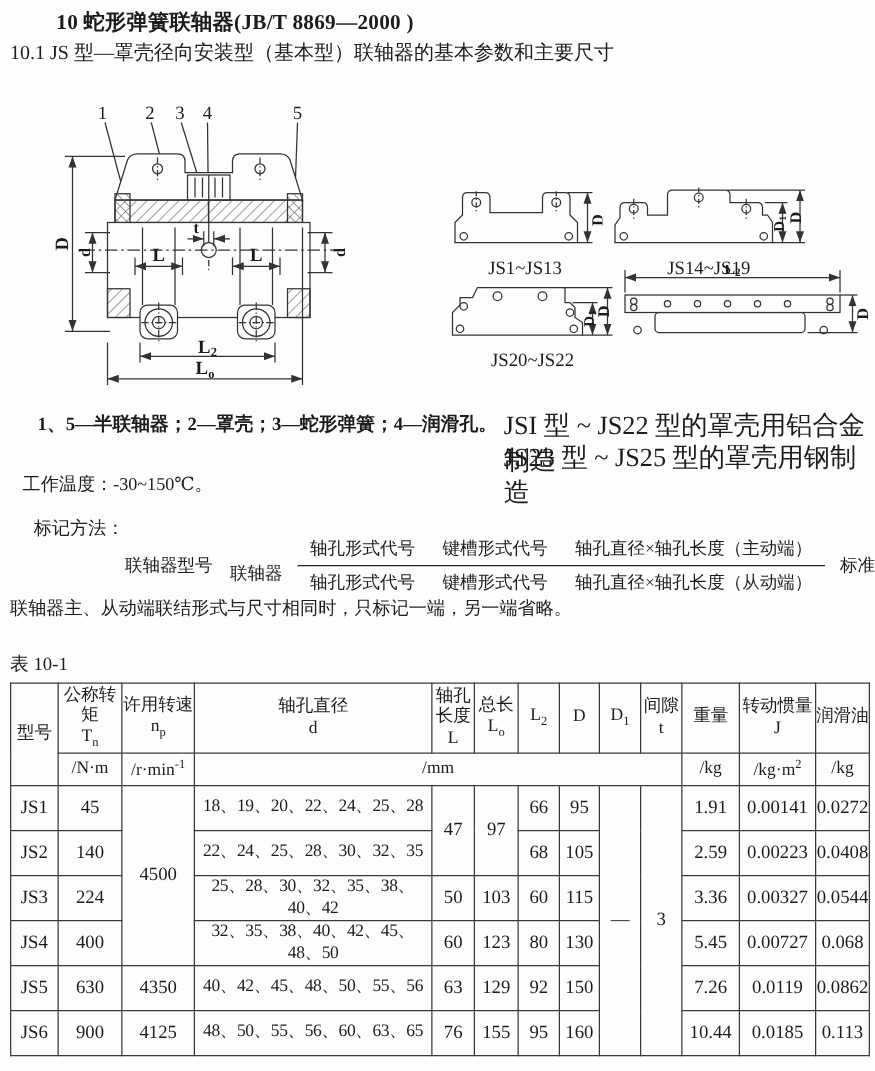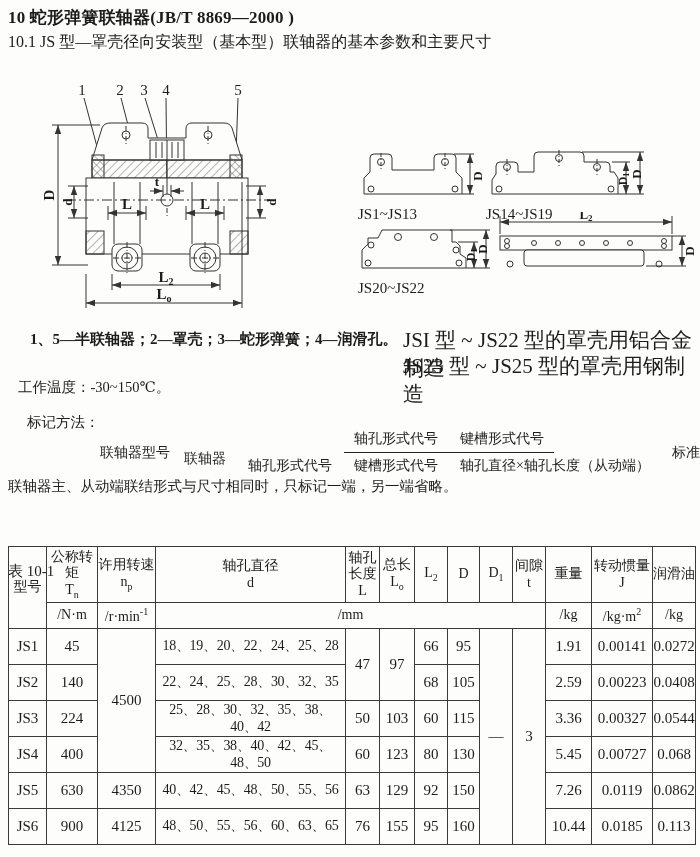--- a/index.html
+++ b/index.html
@@ -2,49 +2,49 @@
 <html><head>
 <meta charset="utf-8">
 <style>
   html,body{margin:0;padding:0;}
   body{
     width:700px;height:857px;position:relative;background:#fdfdfc;
     font-family:"Liberation Serif","DejaVu Serif",serif;color:#1c1c1c;
     -webkit-font-smoothing:antialiased;overflow:hidden;
   }
   .abs{position:absolute;}
-  .title{font-size:17px;font-weight:bold;letter-spacing:.2px;}
+  .title{font-size:17px;font-weight:bold;letter-spacing:.2px;margin-left:37px;}
   .subtitle{font-size:16px;}
   .partscap{font-size:15px;font-weight:bold;}
   .note{font-size:21px;}
   .small-note{font-size:14.5px;}
   
   .formula{display:flex;align-items:center;font-size:14px;white-space:nowrap;}
   .formula .pre1{margin-right:14px;}
   .formula .pre2{margin-right:12px;margin-top:12px;}
   .frac{display:flex;flex-direction:column;align-items:center;}
   .frac .num,.frac .den{display:flex;gap:22px;padding:4px 10px;justify-content:center;}
   .frac .num{border-bottom:1px solid #222;}
   .formula .suf{margin-left:12px;}
   
-  .tbl-caption{font-size:15px;margin-top:40px;}
+  .tbl-caption{font-size:15px;}
   table{border-collapse:collapse;table-layout:fixed;width:687px;}
   th,td{border:1px solid #3a3a3a;text-align:center;vertical-align:middle;padding:0;
         font-weight:normal;font-size:15px;line-height:1.15;}
   thead tr.h1{height:56px;}
   thead tr.h2{height:26px;padding-left:43px;}
   thead th{font-size:14px;}
   tbody tr{height:36px;}
   td.dlist{font-size:14px;letter-spacing:-0.3px;}
   sub{font-size:10px;}
   sup{font-size:10px;}
   .hstack{display:flex;flex-direction:column;align-items:center;justify-content:center;gap:1px;}
   
   svg text{font-family:"Liberation Serif","DejaVu Serif",serif;fill:#1c1c1c;}
-  .varcap{font-size:15px;margin-top:4px;}
+  .varcap{text-align:center;font-size:15px;margin-top:4px;}
 </style>
 </head>
 <body>
 
 <div class="abs title" style="left:8px;top:6px;">10  蛇形弹簧联轴器(JB/T 8869—2000 )</div>
 <div class="abs subtitle" style="left:8px;top:32px;">10.1  JS 型—罩壳径向安装型（基本型）联轴器的基本参数和主要尺寸</div>
 
 <svg class="abs" style="left:30px;top:78px;" width="330" height="240" viewBox="0 0 330 240">
   <defs>
     <pattern id="hatch" width="6" height="6" patternUnits="userSpaceOnUse" patternTransform="rotate(45)">
@@ -254,20 +254,21 @@
 <div class="abs small-note" style="left:18px;top:378px;">工作温度：-30~150℃。</div>
 <div class="abs small-note" style="left:27px;top:413px;">标记方法：</div>
 
 <div class="abs formula" style="left:100px;top:426px;">
   <span class="pre1">联轴器型号</span>
   <span class="pre2">联轴器</span>
   <span class="frac">
     <span class="num">
       <span>轴孔形式代号</span>
       <span>键槽形式代号</span>
+      <span>轴孔直径×轴孔长度（主动端）</span>
     </span>
     <span class="den">
       <span>轴孔形式代号</span>
       <span>键槽形式代号</span>
       <span>轴孔直径×轴孔长度（从动端）</span>
     </span>
   </span>
   <span class="suf">标准号</span>
 </div>
 

